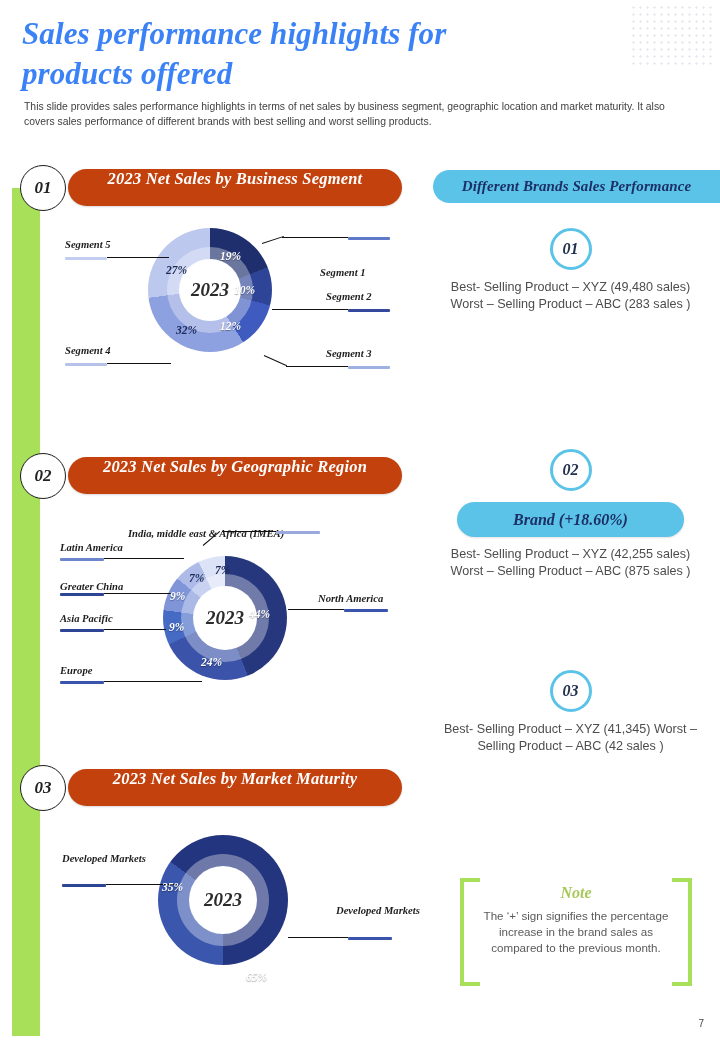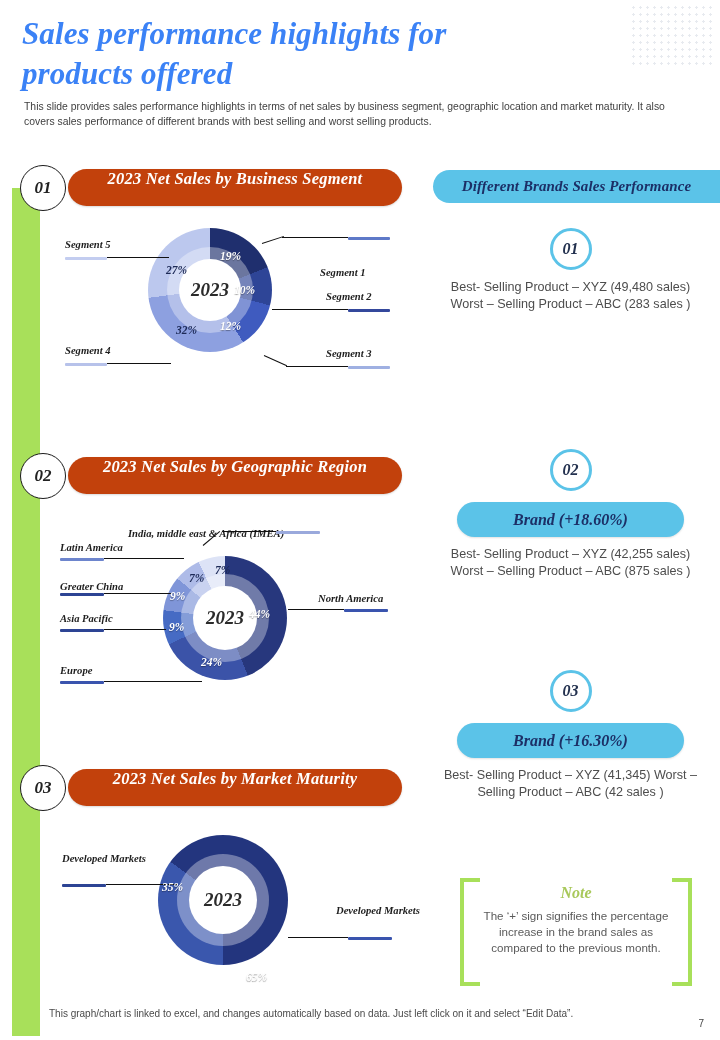--- a/index.html
+++ b/index.html
@@ -286,31 +286,27 @@
     <div class="brand-num">02</div>
     <div class="brand-pill">
       <span>Brand (+18.60%)</span>
     </div>
     <div class="brand-desc">Best- Selling Product – XYZ  (42,255 sales)
 Worst – Selling  Product – ABC (875 sales )</div>
   </div>
 
   <div class="brand-block" style="top:670px;">
     <div class="brand-num">03</div>
-    <div class="brand-pill">
-      <span>Brand (+16.30%)</span>
-    </div>
     <div class="brand-desc">Best- Selling Product – XYZ  (41,345)
 Worst – Selling  Product – ABC (42 sales )</div>
   </div>
 
   <div class="note">
     <div class="brk l"></div>
     <div class="brk r"></div>
     <div class="note-title">Note</div>
     <div class="note-body">The ‘+’ sign signifies the percentage increase in the brand sales as compared to the previous  month.</div>
   </div>
 
   <div class="green-foot"></div>
-  <div class="footer">This graph/chart is linked to excel, and changes automatically based on data. Just left click on it and select “Edit Data”.</div>
   <div class="pageno">7</div>
 
 </div>
 
 </body></html>

